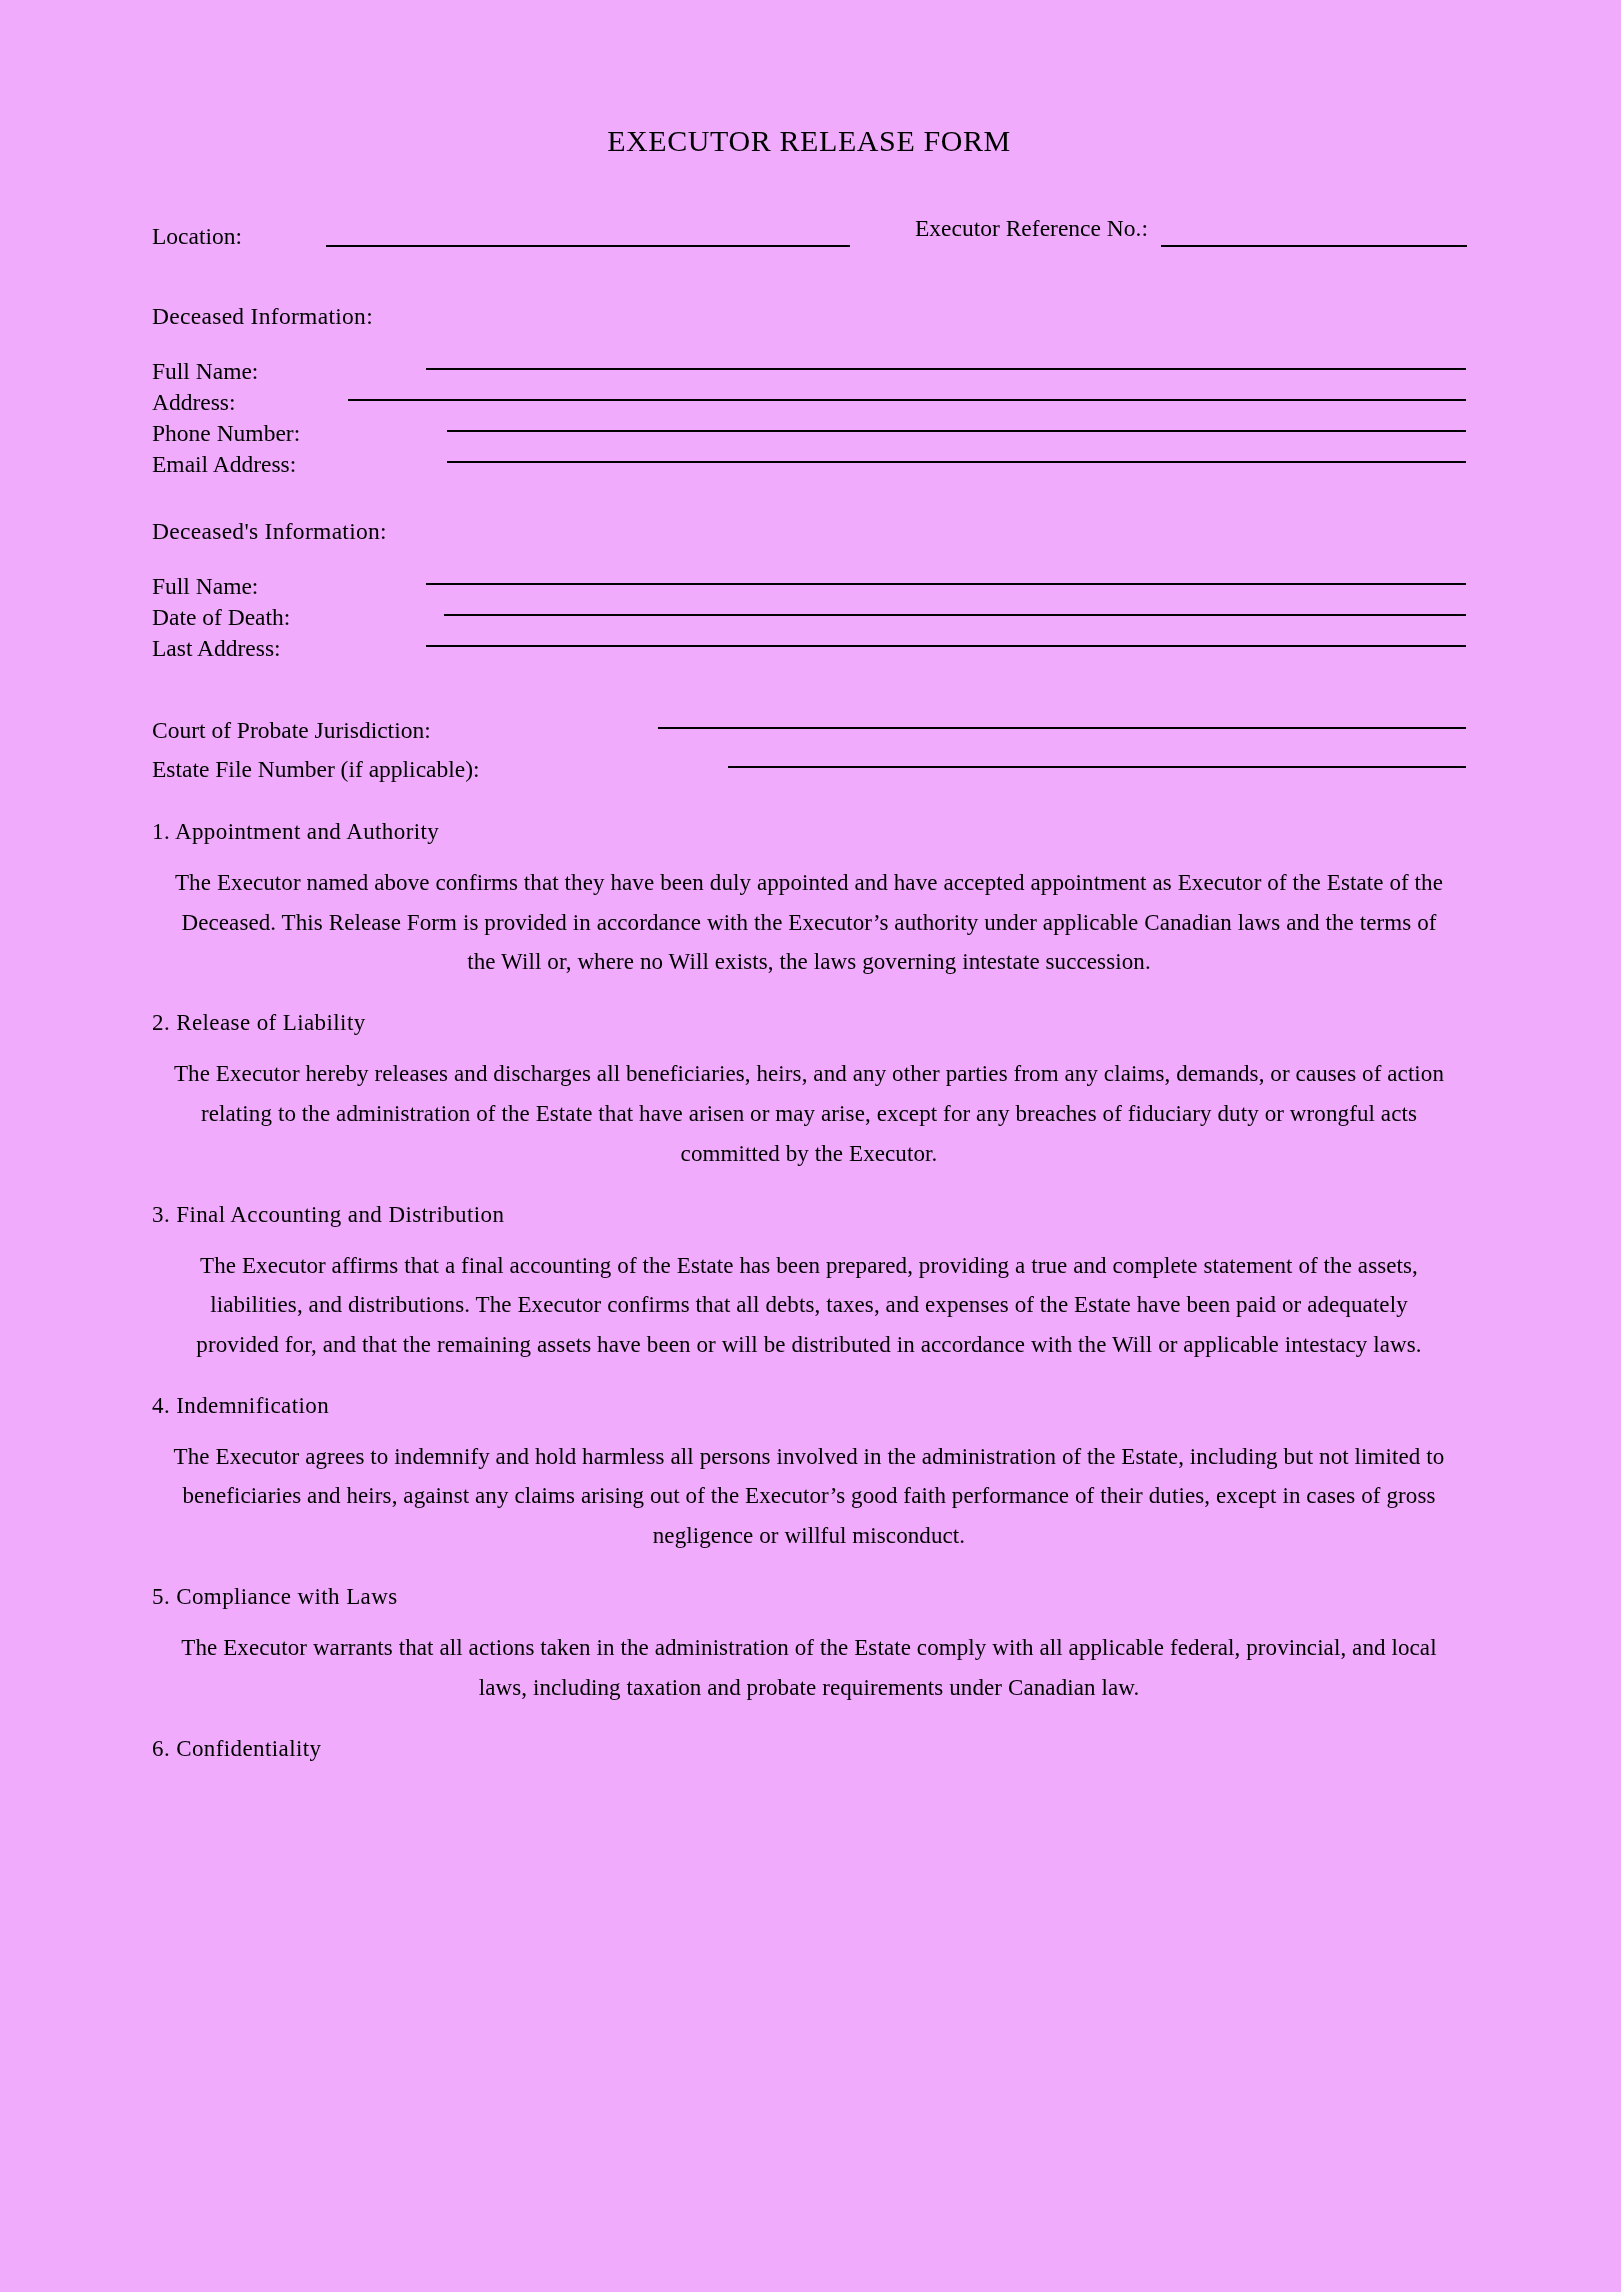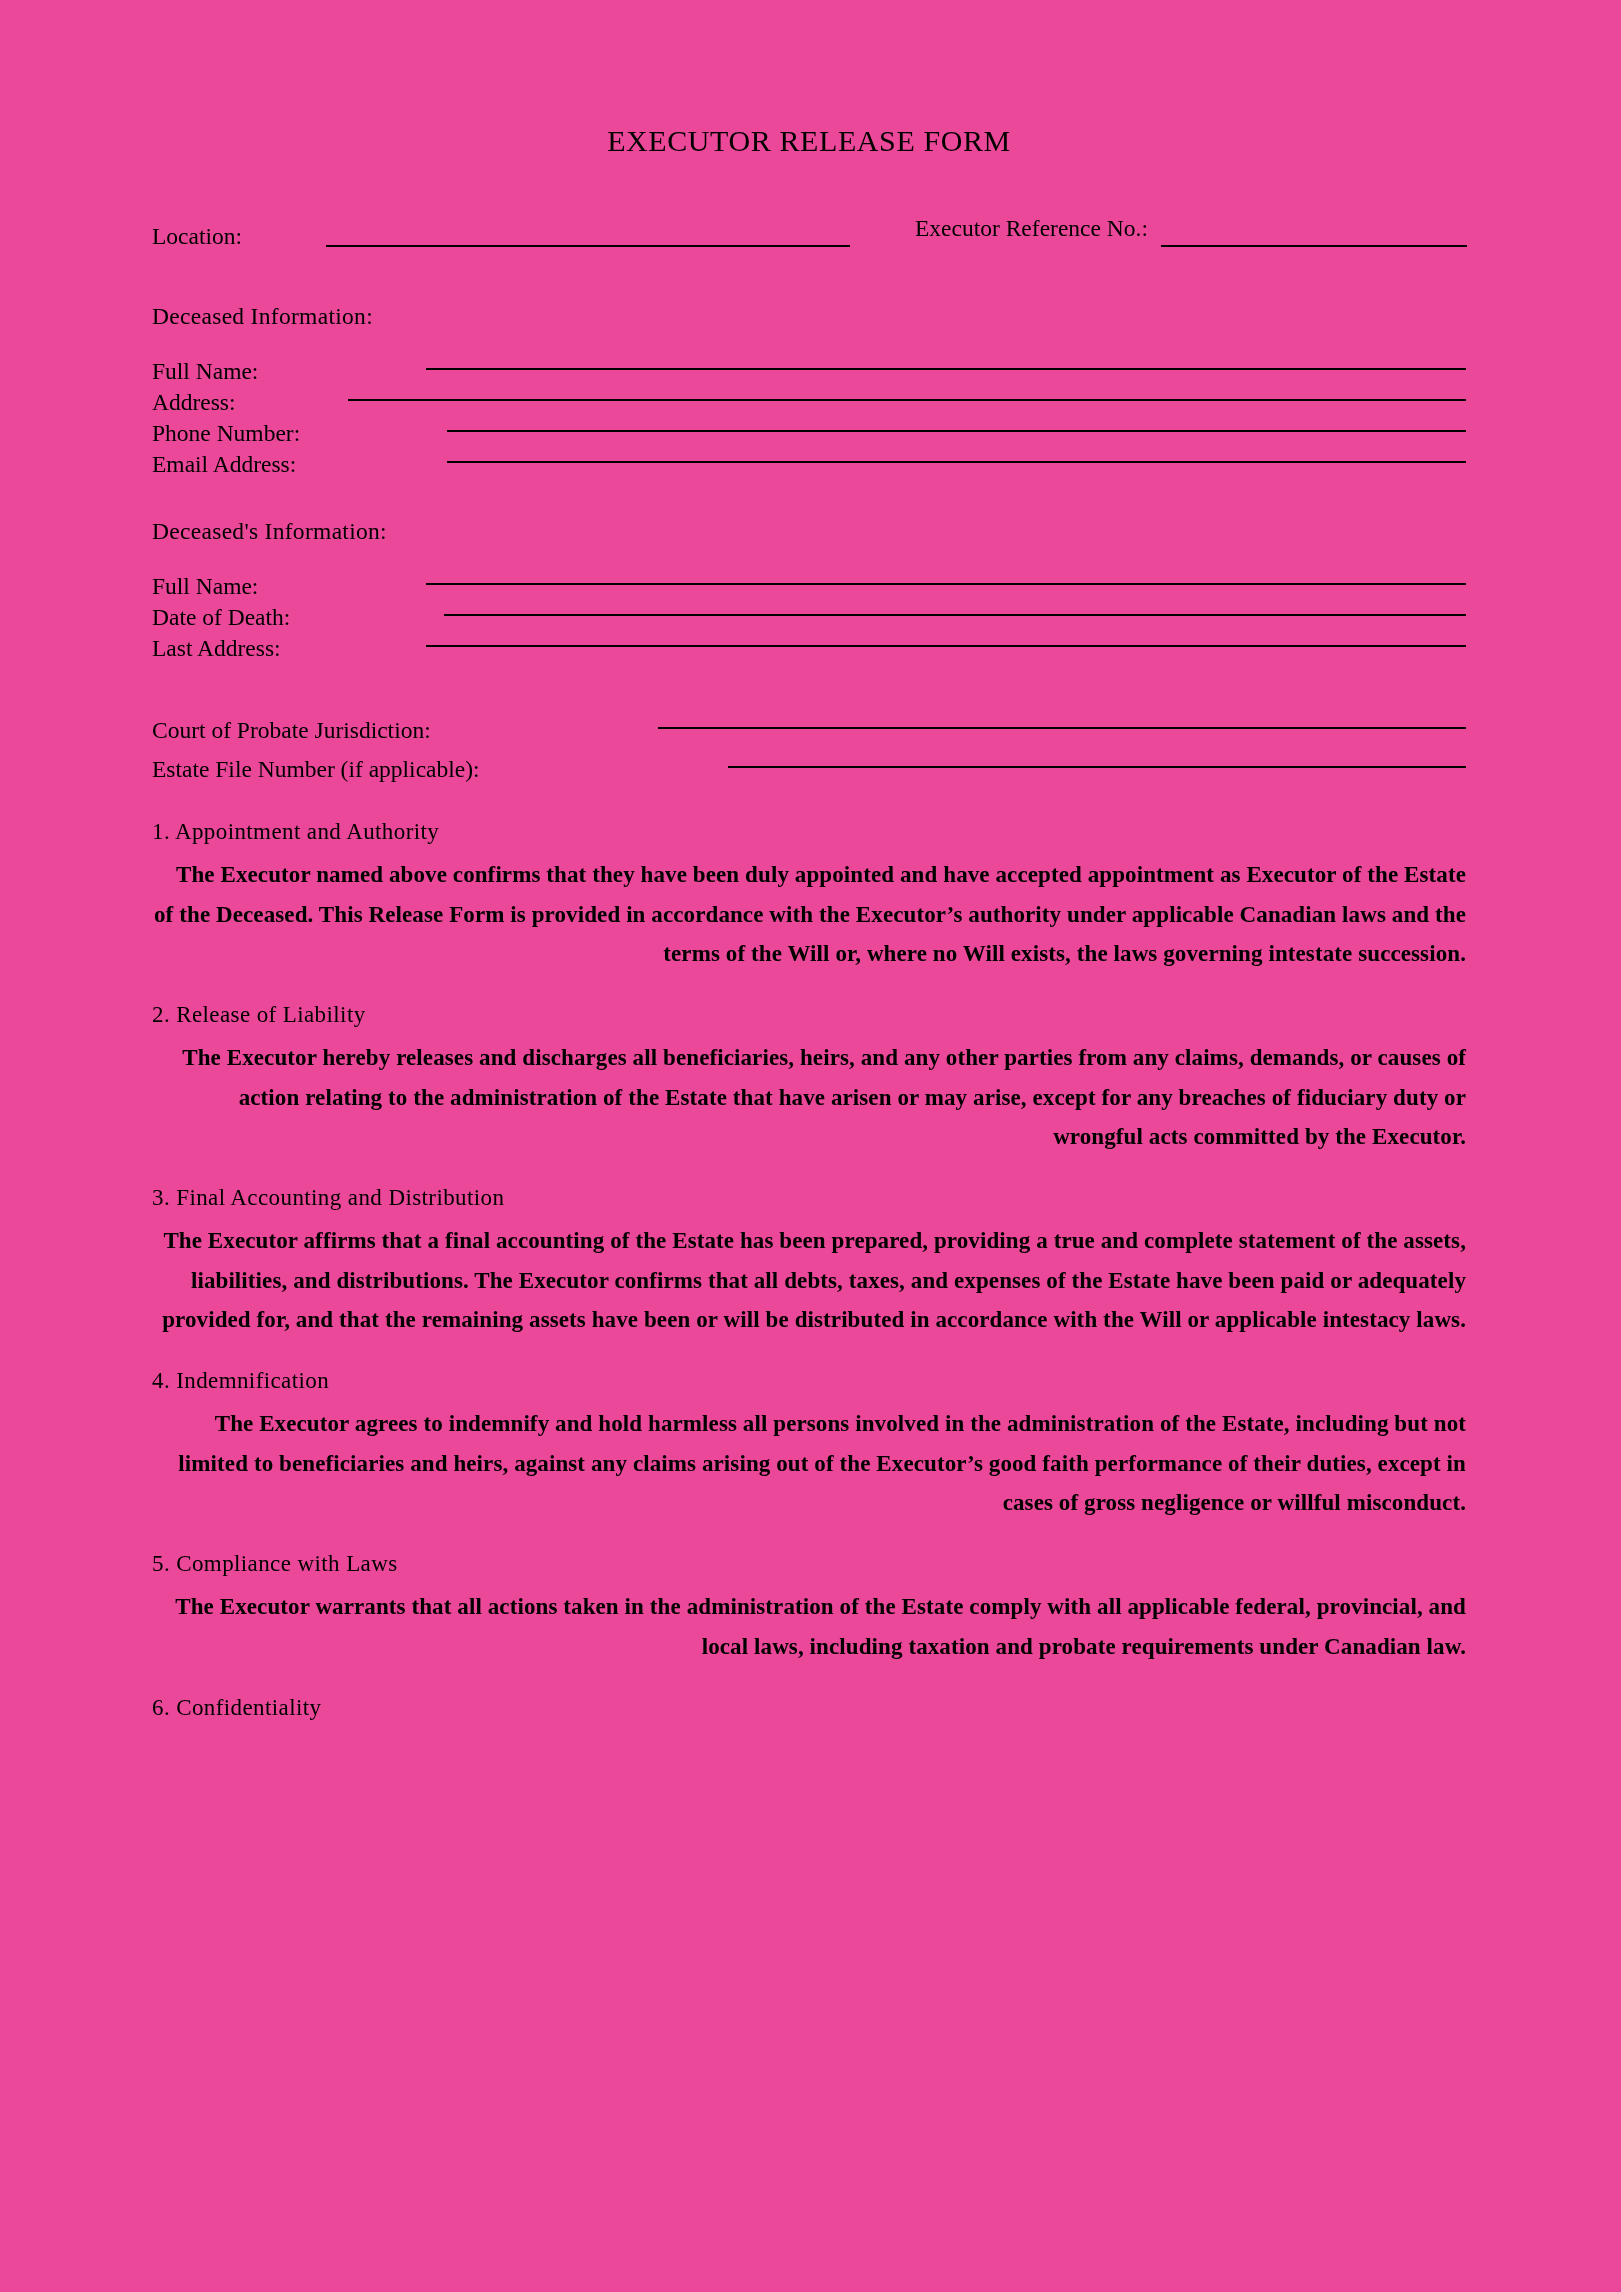--- a/index.html
+++ b/index.html
@@ -8,21 +8,21 @@
     background: #ffffff;
   }
   body {
     font-family: "Liberation Serif", "DejaVu Serif", serif;
     color: #000000;
   }
   .page {
     position: relative;
     width: 1621px;
     height: 2293px;
-    background: #ec4899;
+    background: #f0abfc;
     margin: 0 auto;
     overflow: hidden;
     box-sizing: border-box;
   }
   .content {
     position: absolute;
     left: 152px;
     top: 0;
     width: 1314px; 
   }
@@ -118,24 +118,23 @@
   .section-title {
     font-size: 23px;
     line-height: 1.35;
     letter-spacing: 0.4px;
     margin: 0 0 7.8px 0;
     font-weight: normal;
   }
   .section-body {
     font-size: 23px;
     line-height: 1.72;
-    margin: 0;
-    text-align: right;
+    margin: 16px;
+    text-align: center;
     letter-spacing: 0.1px;
-    font-weight: bold;
   }
 </style>
 </head>
 <body>
 
 <div class="page">
   <div class="content">
 
     <h1 class="doc-title">EXECUTOR RELEASE FORM</h1>
 

